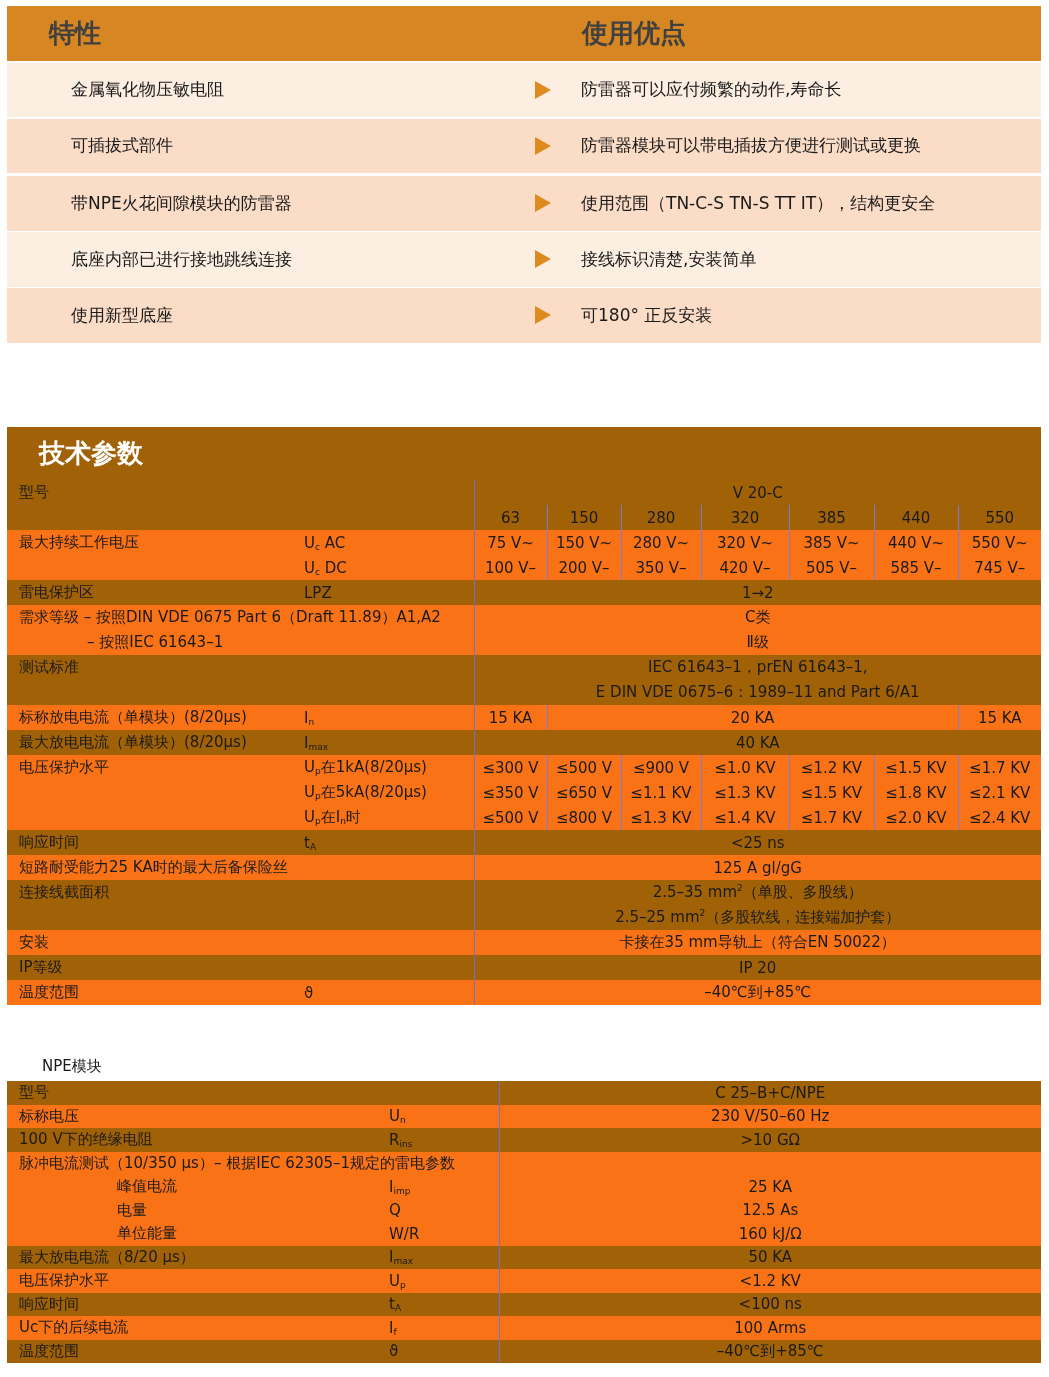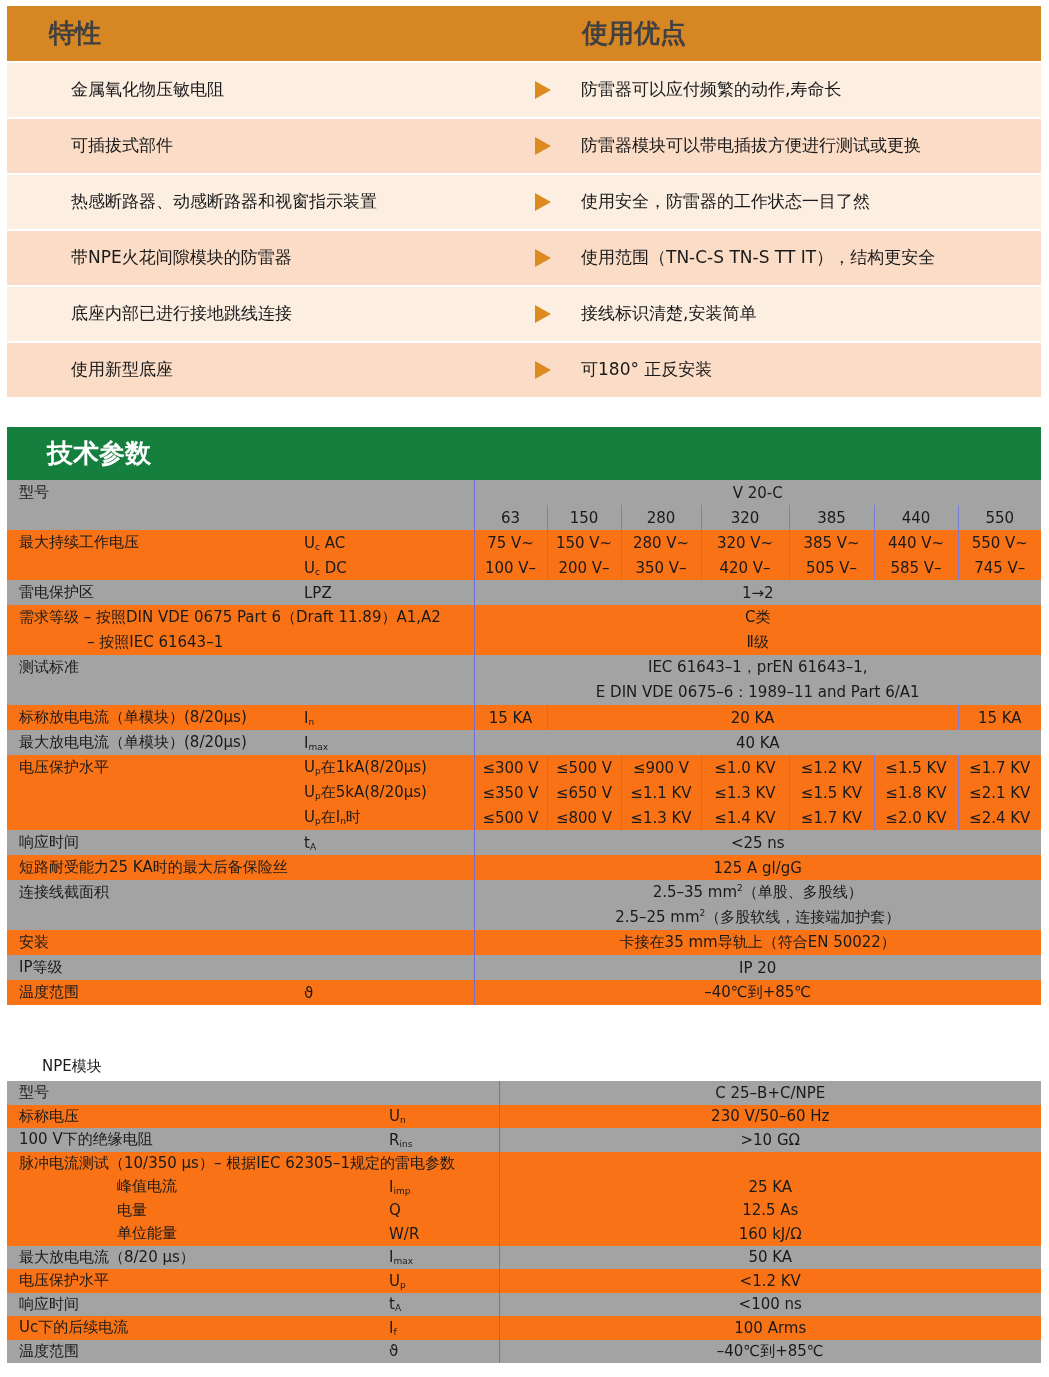--- a/index.html
+++ b/index.html
@@ -8,24 +8,24 @@
 .feat-head{height:55px;background:#d68622;display:flex;align-items:center;color:#404040;font-size:26px;font-weight:bold;}
 .feat-head .c1{width:532px;padding-left:42px;}
 .feat-head .c2{padding-left:43px;}
 .feat-row{height:54.5px;display:flex;align-items:center;font-size:17px;}
 .feat-row.odd{background:#fdeee2;}
 .feat-row.even{background:#fbdcc6;}
 .feat-row .c1{width:528px;padding-left:64px;}
 .feat-row .arrow{width:0;height:0;border-top:9px solid transparent;border-bottom:9px solid transparent;border-left:16px solid #dd8a1e;margin-right:30px;}
 .sep{height:1.5px;background:#ffffff;}
 .tech{position:absolute;left:7px;top:427px;width:1034px;}
-.tech-head{height:53px;background:#15803d;color:#ffffff;font-size:26px;font-weight:bold;padding-left:40px;display:flex;align-items:center;}
+.tech-head{height:53px;background:#a16207;color:#ffffff;font-size:26px;font-weight:bold;padding-left:32px;display:flex;align-items:center;}
 table{border-collapse:collapse;width:100%;font-size:15px;}
 td{padding:0;height:25px;vertical-align:middle;}
-.rd{background:#a3a3a3;}
+.rd{background:#a16207;}
 .rl{background:#f97316;}
 td.lbl{padding-left:12px;white-space:nowrap;}
 td.sym{white-space:nowrap;margin-left:20px;}
 td.v{text-align:center;white-space:nowrap;}
 td.vl{border-left:1.5px solid #6f6fd8;}
 td.vs{border-left:1px solid #7a7ad8;}
 sub{font-size:9px;vertical-align:-2px;}
 sup{font-size:9px;}
 .npe-title{position:absolute;left:18px;top:1057px;font-size:15px;margin-left:24px;}
 .npe{position:absolute;left:7px;top:1081px;width:1034px;}
@@ -46,25 +46,20 @@
     <div class="arrow"></div>
     <div>防雷器可以应付频繁的动作,寿命长</div>
   </div>
   <div class="sep"></div>
   <div class="feat-row even">
     <div class="c1">可插拔式部件</div>
     <div class="arrow"></div>
     <div>防雷器模块可以带电插拔方便进行测试或更换</div>
   </div>
   <div class="sep"></div>
-  <div class="feat-row odd">
-    <div class="c1">热感断路器、动感断路器和视窗指示装置</div>
-    <div class="arrow"></div>
-    <div>使用安全，防雷器的工作状态一目了然</div>
-  </div>
   <div class="sep"></div>
   <div class="feat-row even">
     <div class="c1">带NPE火花间隙模块的防雷器</div>
     <div class="arrow"></div>
     <div>使用范围（TN-C-S TN-S TT IT），结构更安全</div>
   </div>
   <div class="sep"></div>
   <div class="feat-row odd">
     <div class="c1">底座内部已进行接地跳线连接</div>
     <div class="arrow"></div>

